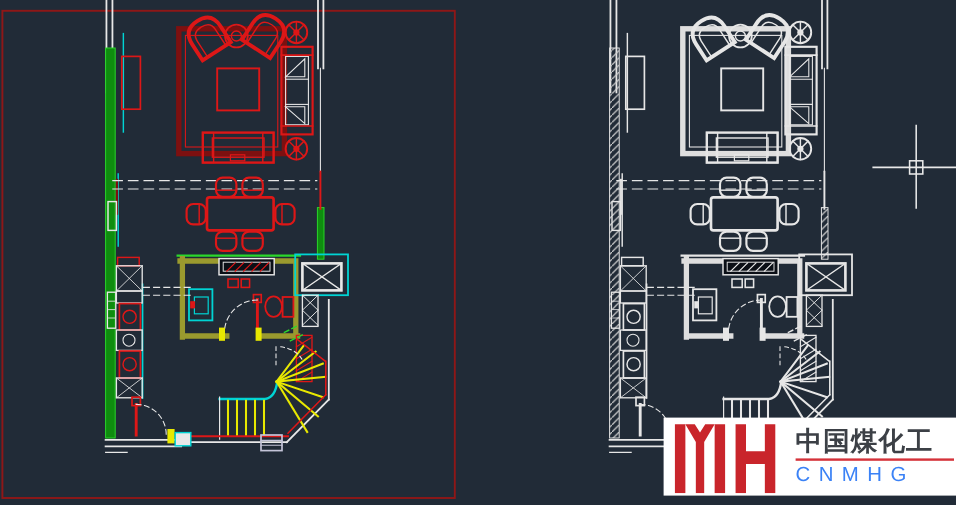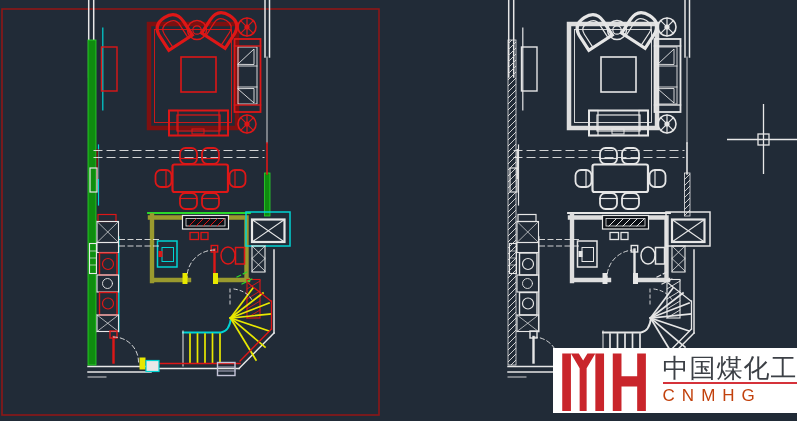--- a/index.html
+++ b/index.html
@@ -1,21 +1,21 @@
 <!DOCTYPE html>
 <html><head>
 <meta charset="utf-8">
 <style>
   html,body{margin:0;padding:0;}
   body{font-family:"Liberation Sans", sans-serif;}
   .canvas{position:relative;width:797px;height:421px;background:var(--bg,#212b37);overflow:hidden;}
   svg{display:block;}
   .watermark{position:absolute;display:flex;align-items:center;gap:10px;box-sizing:border-box;padding:2px 0 2px 6px;}
   .wm-text{display:flex;flex-direction:column;justify-content:center;min-width:132px;}
-  .wm-title{font-size:26px;line-height:26px;letter-spacing:1px;white-space:nowrap;}
+  .wm-title{font-size:22px;line-height:26px;letter-spacing:1px;white-space:nowrap;font-weight:bold;}
   .wm-underline{height:2px;margin:1px 0 2px 0;}
   .wm-subtitle{font-size:17px;line-height:20px;letter-spacing:7px;white-space:nowrap;}
 </style>
 </head>
 <body>
 
 <div class="canvas" style="--bg: #212b37; --selred: #8e1717; --cross: #e8e8e8; width: 797px; height: 421px;">
   <svg width="797" height="421" viewBox="0 0 797 421">
     <defs>
       <pattern id="hatch" width="6" height="6" patternUnits="userSpaceOnUse">
@@ -248,16 +248,16 @@
       <g fill="var(--wmletters,#c9252b)" stroke="none">
         <path d="M0,4 H10 V70 H0 Z"></path>
         <path d="M38,4 H48 V70 H38 Z"></path>
         <path d="M10,4 L19,4 L24,12 L29,4 L38,4 L28,21 L28,70 L20,70 L20,21 Z"></path>
         <path d="M58,4 H68 V30 H86 V4 H96 V70 H86 V42 H68 V70 H58 Z"></path>
       </g>
     </svg>
     <div class="wm-text">
       <span class="wm-title" style="color: rgb(60, 64, 70);">中国煤化工</span>
       <div class="wm-underline" style="background: rgb(213, 50, 58);"></div>
-      <span class="wm-subtitle" style="color: #c2410c;">CNMHG</span>
+      <span class="wm-subtitle" style="color: #3b82f6;">CNMHG</span>
     </div>
   </div>
 </div>
 
 </body></html>

